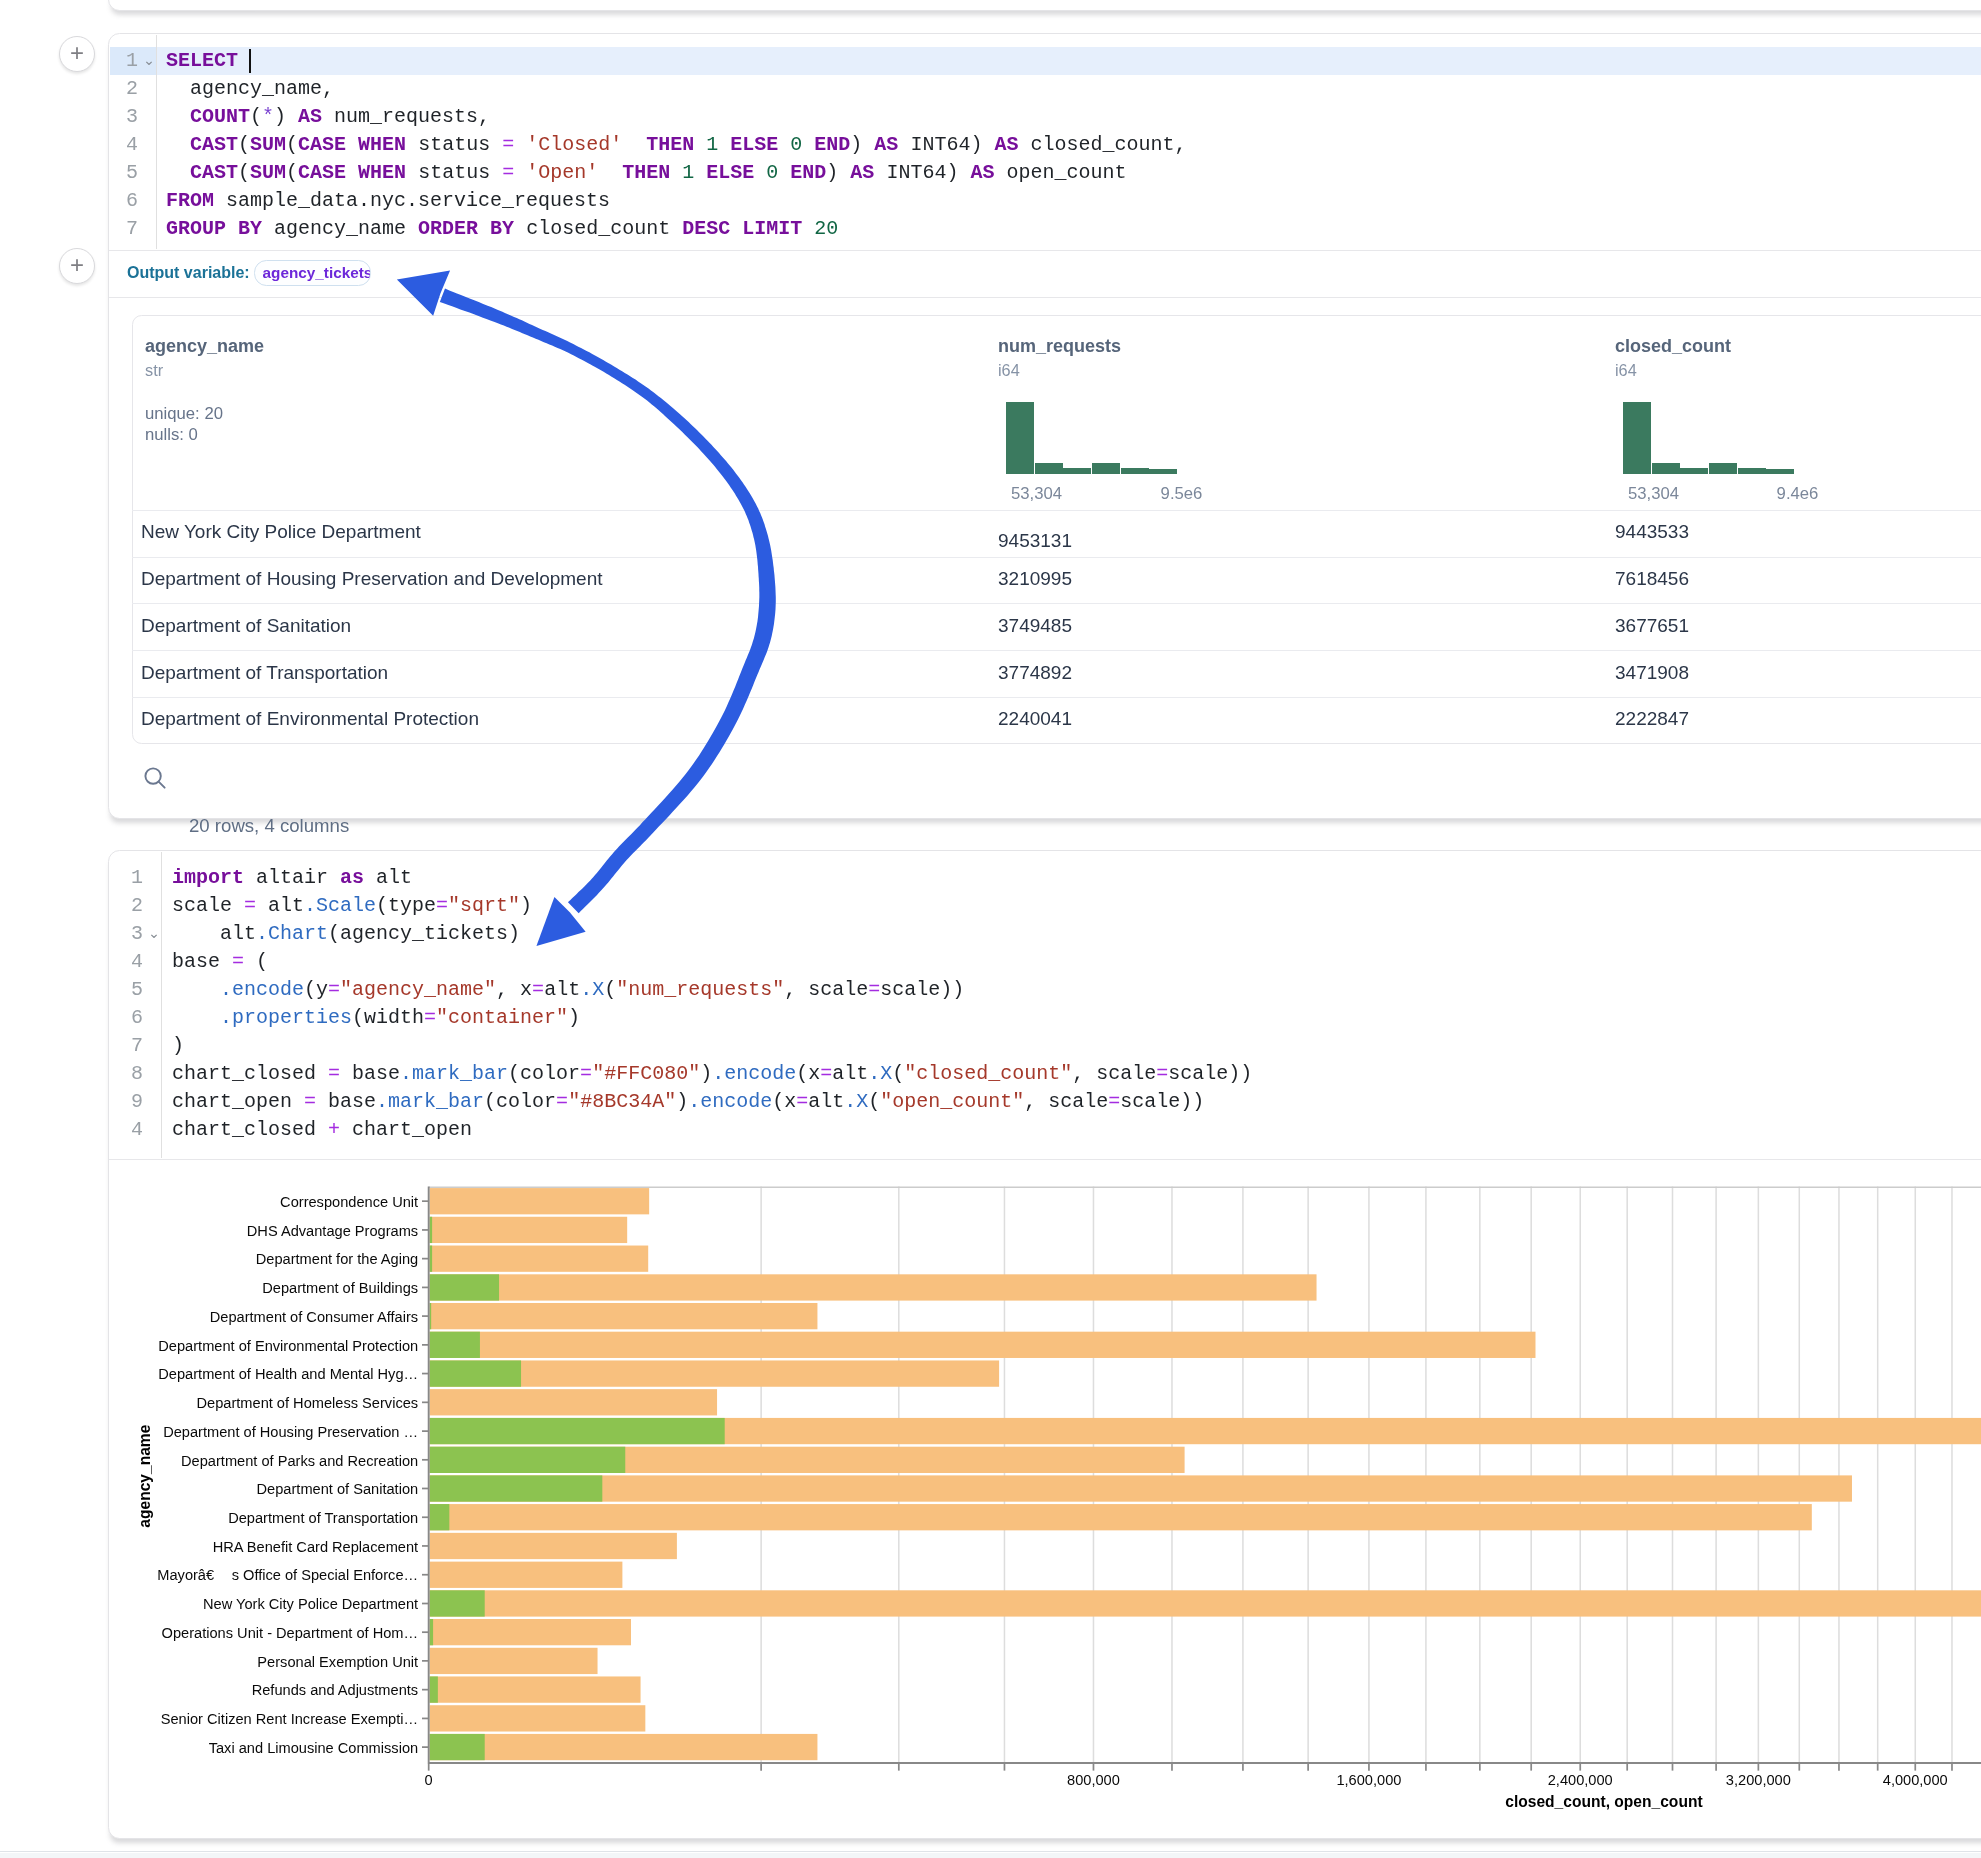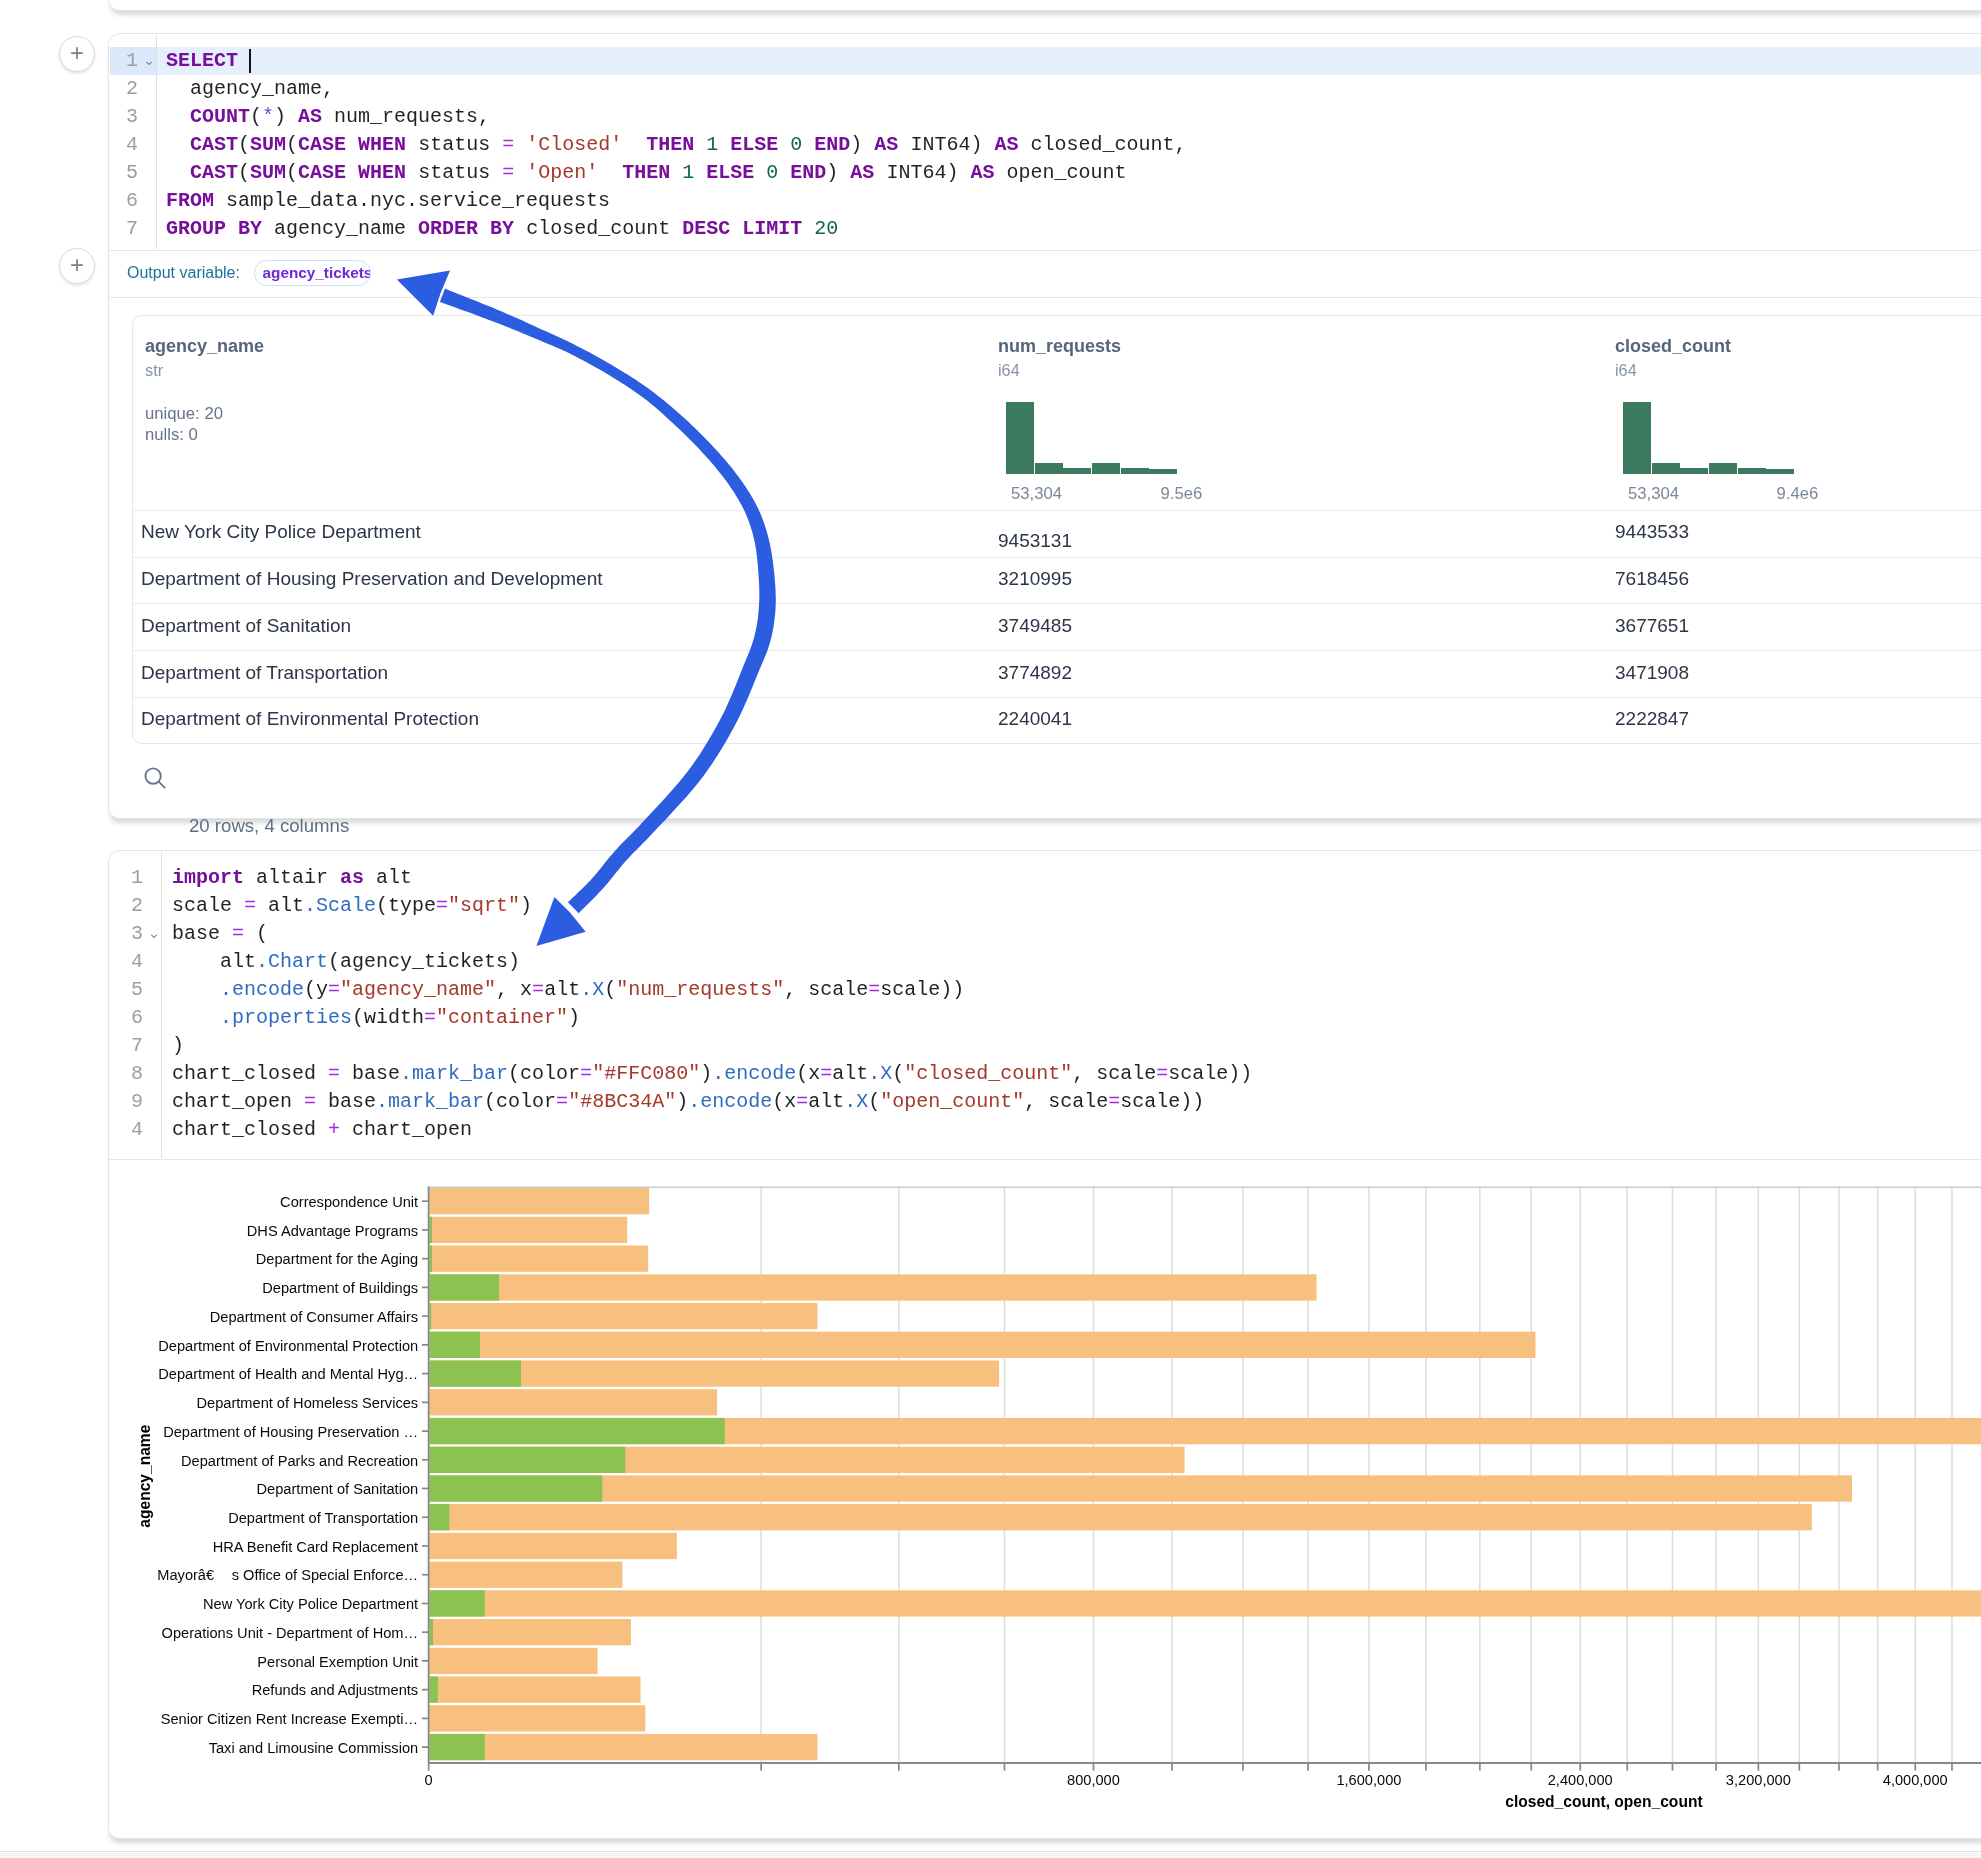--- a/index.html
+++ b/index.html
@@ -63,21 +63,21 @@
       <div class="cl">  <span class="k">COUNT</span>(<span class="a">*</span>) <span class="k">AS</span> num_requests,</div>
       <div class="cl">  <span class="k">CAST</span>(<span class="k">SUM</span>(<span class="k">CASE</span> <span class="k">WHEN</span> status <span class="o">=</span> <span class="s">'Closed'</span>  <span class="k">THEN</span> <span class="n">1</span> <span class="k">ELSE</span> <span class="n">0</span> <span class="k">END</span>) <span class="k">AS</span> INT64) <span class="k">AS</span> closed_count,</div>
       <div class="cl">  <span class="k">CAST</span>(<span class="k">SUM</span>(<span class="k">CASE</span> <span class="k">WHEN</span> status <span class="o">=</span> <span class="s">'Open'</span>  <span class="k">THEN</span> <span class="n">1</span> <span class="k">ELSE</span> <span class="n">0</span> <span class="k">END</span>) <span class="k">AS</span> INT64) <span class="k">AS</span> open_count</div>
       <div class="cl"><span class="k">FROM</span> sample_data.nyc.service_requests</div>
       <div class="cl"><span class="k">GROUP</span> <span class="k">BY</span> agency_name <span class="k">ORDER</span> <span class="k">BY</span> closed_count <span class="k">DESC</span> <span class="k">LIMIT</span> <span class="n">20</span></div>
     </div>
 
   <div class="abs" style="left:140px; top:14.6px; width:1.9px; height:24px; background:#111;"></div>
 
   <div class="abs" style="left:0; top:216px; width:1902px; height:48px; border-top:1.4px solid #e7e7ea; border-bottom:1.4px solid #e7e7ea;"></div>
-  <div class="abs" style="left:18px; top:230px; font-size:16px; font-weight:normal; color:#1b7297;">Output variable:&nbsp;</div>
+  <div class="abs" style="left:18px; top:230px; font-size:16px; font-weight:bold; color:#1b7297;">Output variable:&nbsp;</div>
   <div class="abs" style="left:145px; top:226px; width:117px; height:26px; border:1.4px solid #cfe0ef; border-radius:12.4px; background:#fdfeff; overflow:hidden;">
     <div style="position:absolute; left:7.6px; top:3.3px; font-size:15.3px; font-weight:bold; color:#6d28d9; white-space:nowrap;">agency_tickets</div>
   </div>
 </div>
 
 <div class="abs" style="left:0; top:0; width:1982px; height:1858px; pointer-events:none;">
 <div class="tpanel"></div>
     <div class="thname" style="left:145px;top:336px">agency_name</div>
     <div class="thtype" style="left:145px;top:361px">str</div>
     <div class="thstat" style="left:145px;top:404px">unique: 20</div>
@@ -141,22 +141,22 @@
       <div class="gl">6</div>
       <div class="gl">7</div>
       <div class="gl">8</div>
       <div class="gl">9</div>
       <div class="gl">4</div>
     </div>
   <div class="chev" style="left:39px; top:74px;">⌄</div>
   <div class="codewrap" style="left:63px; top:13.4px;">
       <div class="cl"><span class="k">import</span> altair <span class="k">as</span> alt</div>
       <div class="cl">scale <span class="o">=</span> alt<span class="m">.Scale</span>(type<span class="o">=</span><span class="s">"sqrt"</span>)</div>
+      <div class="cl">    alt<span class="m">.Chart</span>(agency_tickets)</div>
       <div class="cl">base <span class="o">=</span> (</div>
-      <div class="cl">    alt<span class="m">.Chart</span>(agency_tickets)</div>
       <div class="cl">    <span class="m">.encode</span>(y<span class="o">=</span><span class="s">"agency_name"</span>, x<span class="o">=</span>alt<span class="m">.X</span>(<span class="s">"num_requests"</span>, scale<span class="o">=</span>scale))</div>
       <div class="cl">    <span class="m">.properties</span>(width<span class="o">=</span><span class="s">"container"</span>)</div>
       <div class="cl">)</div>
       <div class="cl">chart_closed <span class="o">=</span> base<span class="m">.mark_bar</span>(color<span class="o">=</span><span class="s">"#FFC080"</span>)<span class="m">.encode</span>(x<span class="o">=</span>alt<span class="m">.X</span>(<span class="s">"closed_count"</span>, scale<span class="o">=</span>scale))</div>
       <div class="cl">chart_open <span class="o">=</span> base<span class="m">.mark_bar</span>(color<span class="o">=</span><span class="s">"#8BC34A"</span>)<span class="m">.encode</span>(x<span class="o">=</span>alt<span class="m">.X</span>(<span class="s">"open_count"</span>, scale<span class="o">=</span>scale))</div>
       <div class="cl">chart_closed <span class="o">+</span> chart_open</div>
     </div>
   <div class="abs" style="left:0; top:308px; width:1902px; height:1.4px; background:#e7e7ea;"></div>
 </div>
 

